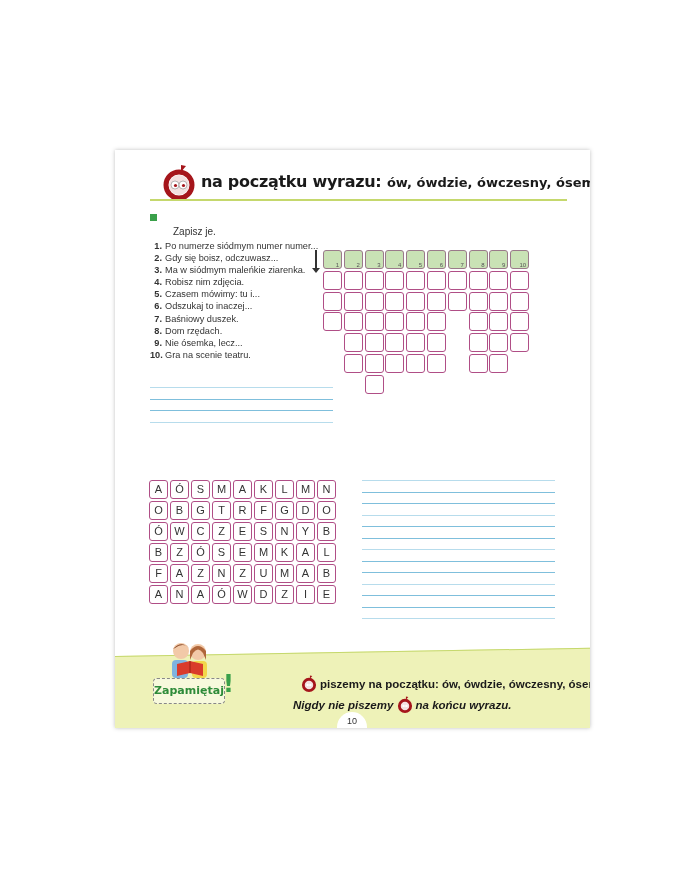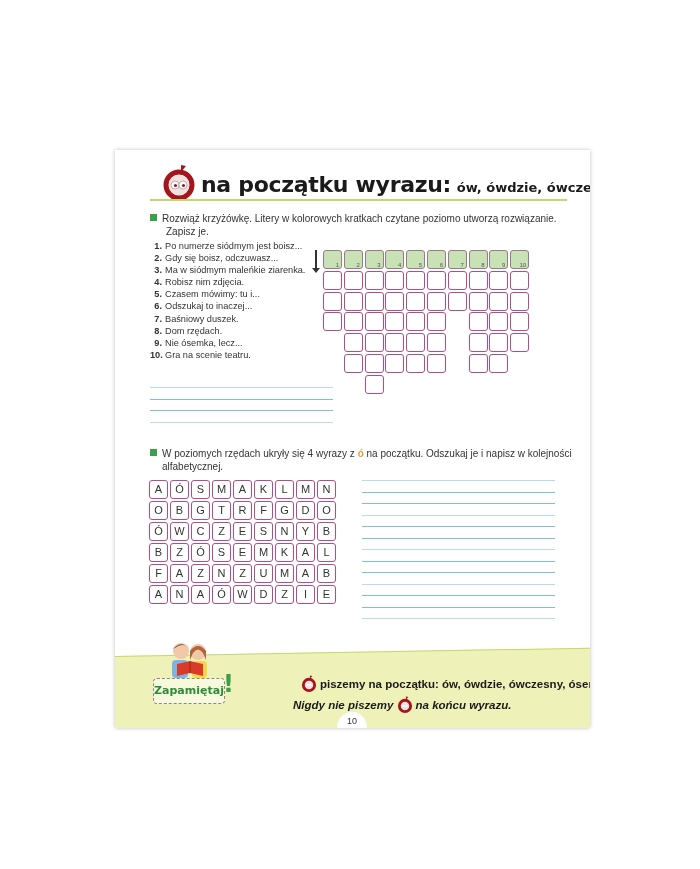--- a/index.html
+++ b/index.html
@@ -12,21 +12,21 @@
     background: #ffffff;
     box-shadow: 0 0 4px rgba(0,0,0,0.25);
     overflow: hidden;
   }
   
   .title-logo { position: absolute; left: 47px; top: 14px; width: 34px; height: 36px; }
   .title-text {
     position: absolute; left: 86px; top: 22px; white-space: nowrap;
     font-family: "DejaVu Sans", sans-serif; font-weight: bold; color: #1a1a1a;
   }
-  .title-main { font-size: 22px; letter-spacing: -0.3px; }
+  .title-main { font-size: 16px; letter-spacing: -0.3px; }
   .title-sub { font-size: 13px; }
   .title-rule { position: absolute; left: 35px; top: 49px; width: 417px; height: 2px; background: #c5d86d; }
 
   .bullet-square { display: inline-block; width: 7px; height: 7px; background: #3aa04a; margin-right: 5px; vertical-align: 1px; }
   .instr { position: absolute; font-size: 10px; color: #333; line-height: 13px; }
   .accent { color: #e8a030; font-weight: bold; }
 
   .clues { position: absolute; left: 35px; top: 90px; font-size: 9.2px; line-height: 12.1px; color: #333; }
   .clue { white-space: nowrap; }
   .clue-num { font-weight: bold; display: inline-block; text-align: right; width: 12px; margin-right: 3px; }
@@ -87,26 +87,26 @@
     <circle cx="13.5" cy="21.5" r="1.6" fill="#a5151b"></circle>
     <circle cx="21.5" cy="21.5" r="1.6" fill="#a5151b"></circle>
   </svg>
   <div class="title-text">
     <span class="title-main">na początku wyrazu:</span>
     <span class="title-sub">ów, ówdzie, ówczesny, ósemka</span>
   </div>
   <div class="title-rule"></div>
 
   <div class="instr" style="left:35px; top:62px;">
-    <span class="bullet-square"></span><span>Rozwiąż krzyżówkę. Litery w kolorowych kratkach czytane poziomo utworzą rozwiązanie.</span><br>
-    <span style="margin-left:16px">Zapisz je.</span>
+    <span class="bullet-square"></span><br>
+    <span style="margin-left:23px">Zapisz je.</span>
   </div>
 
   <div class="clues">
-    <div class="clue"><span class="clue-num">1.</span><span>Po numerze siódmym jest boisz...</span></div>
+    <div class="clue"><span class="clue-num">1.</span><span>Po numerze siódmym numer numer...</span></div>
     <div class="clue"><span class="clue-num">2.</span><span>Gdy się boisz, odczuwasz...</span></div>
     <div class="clue"><span class="clue-num">3.</span><span>Ma w siódmym maleńkie ziarenka.</span></div>
     <div class="clue"><span class="clue-num">4.</span><span>Robisz nim zdjęcia.</span></div>
     <div class="clue"><span class="clue-num">5.</span><span>Czasem mówimy: tu i...</span></div>
     <div class="clue"><span class="clue-num">6.</span><span>Odszukaj to inaczej...</span></div>
     <div class="clue"><span class="clue-num">7.</span><span>Baśniowy duszek.</span></div>
     <div class="clue"><span class="clue-num">8.</span><span>Dom rzędach.</span></div>
     <div class="clue"><span class="clue-num">9.</span><span>Nie ósemka, lecz...</span></div>
     <div class="clue"><span class="clue-num">10.</span><span>Gra na scenie teatru.</span></div>
   </div>
@@ -191,24 +191,20 @@
       <div class="cw-cell" style="left: 395.2px; top: 183.2px;"></div>
     </div>
 
   <div id="lines1">
       <div class="line light" style="left: 35px; top: 237px; width: 183px;"></div>
       <div class="line" style="left: 35px; top: 248.5px; width: 183px;"></div>
       <div class="line" style="left: 35px; top: 260px; width: 183px;"></div>
       <div class="line light" style="left: 35px; top: 271.5px; width: 183px;"></div>
     </div>
 
-  <div class="instr" style="left:35px; top:297px;">
-    <span class="bullet-square"></span><span>W poziomych rzędach ukryły się 4 wyrazy z </span><span class="accent">ó</span><span> na początku. Odszukaj je i napisz w kolejności</span><br>
-    <span style="margin-left:12px">alfabetycznej.</span>
-  </div>
 
   <div id="wordsearch">
       <div class="ws-cell" style="left: 34px; top: 330px;">A</div>
       <div class="ws-cell" style="left: 55px; top: 330px;">Ó</div>
       <div class="ws-cell" style="left: 76px; top: 330px;">S</div>
       <div class="ws-cell" style="left: 97px; top: 330px;">M</div>
       <div class="ws-cell" style="left: 118px; top: 330px;">A</div>
       <div class="ws-cell" style="left: 139px; top: 330px;">K</div>
       <div class="ws-cell" style="left: 160px; top: 330px;">L</div>
       <div class="ws-cell" style="left: 181px; top: 330px;">M</div>

